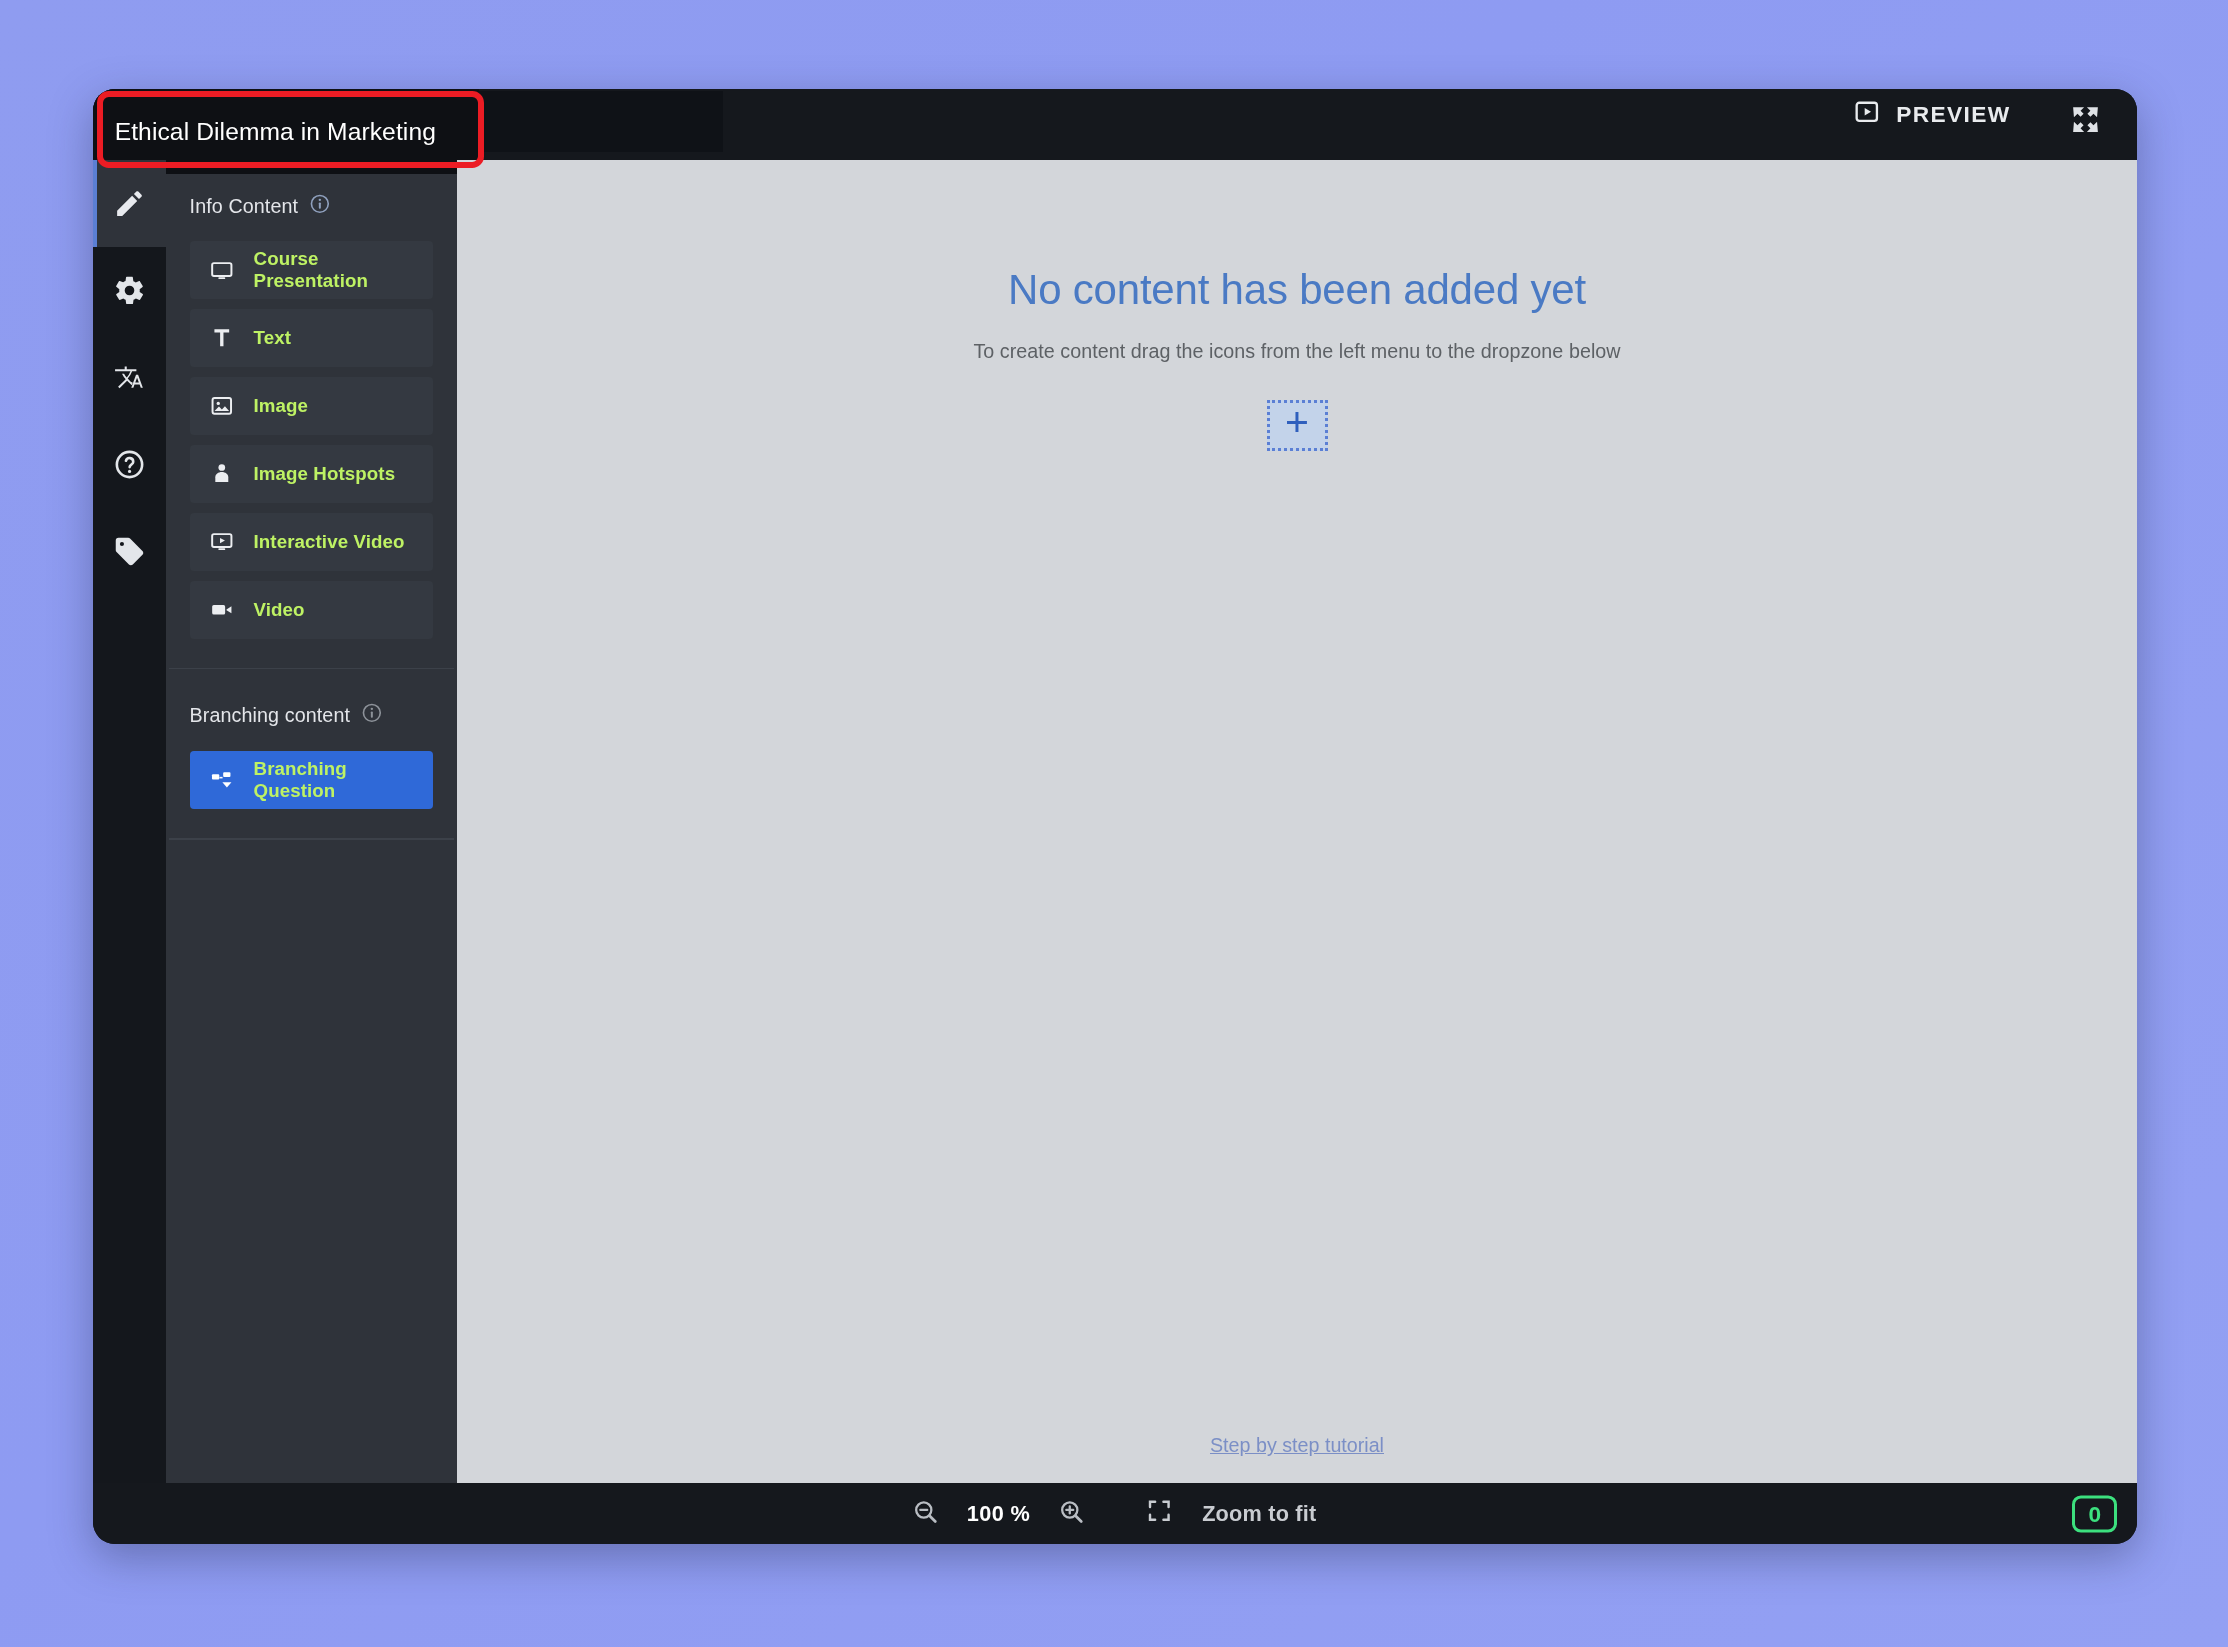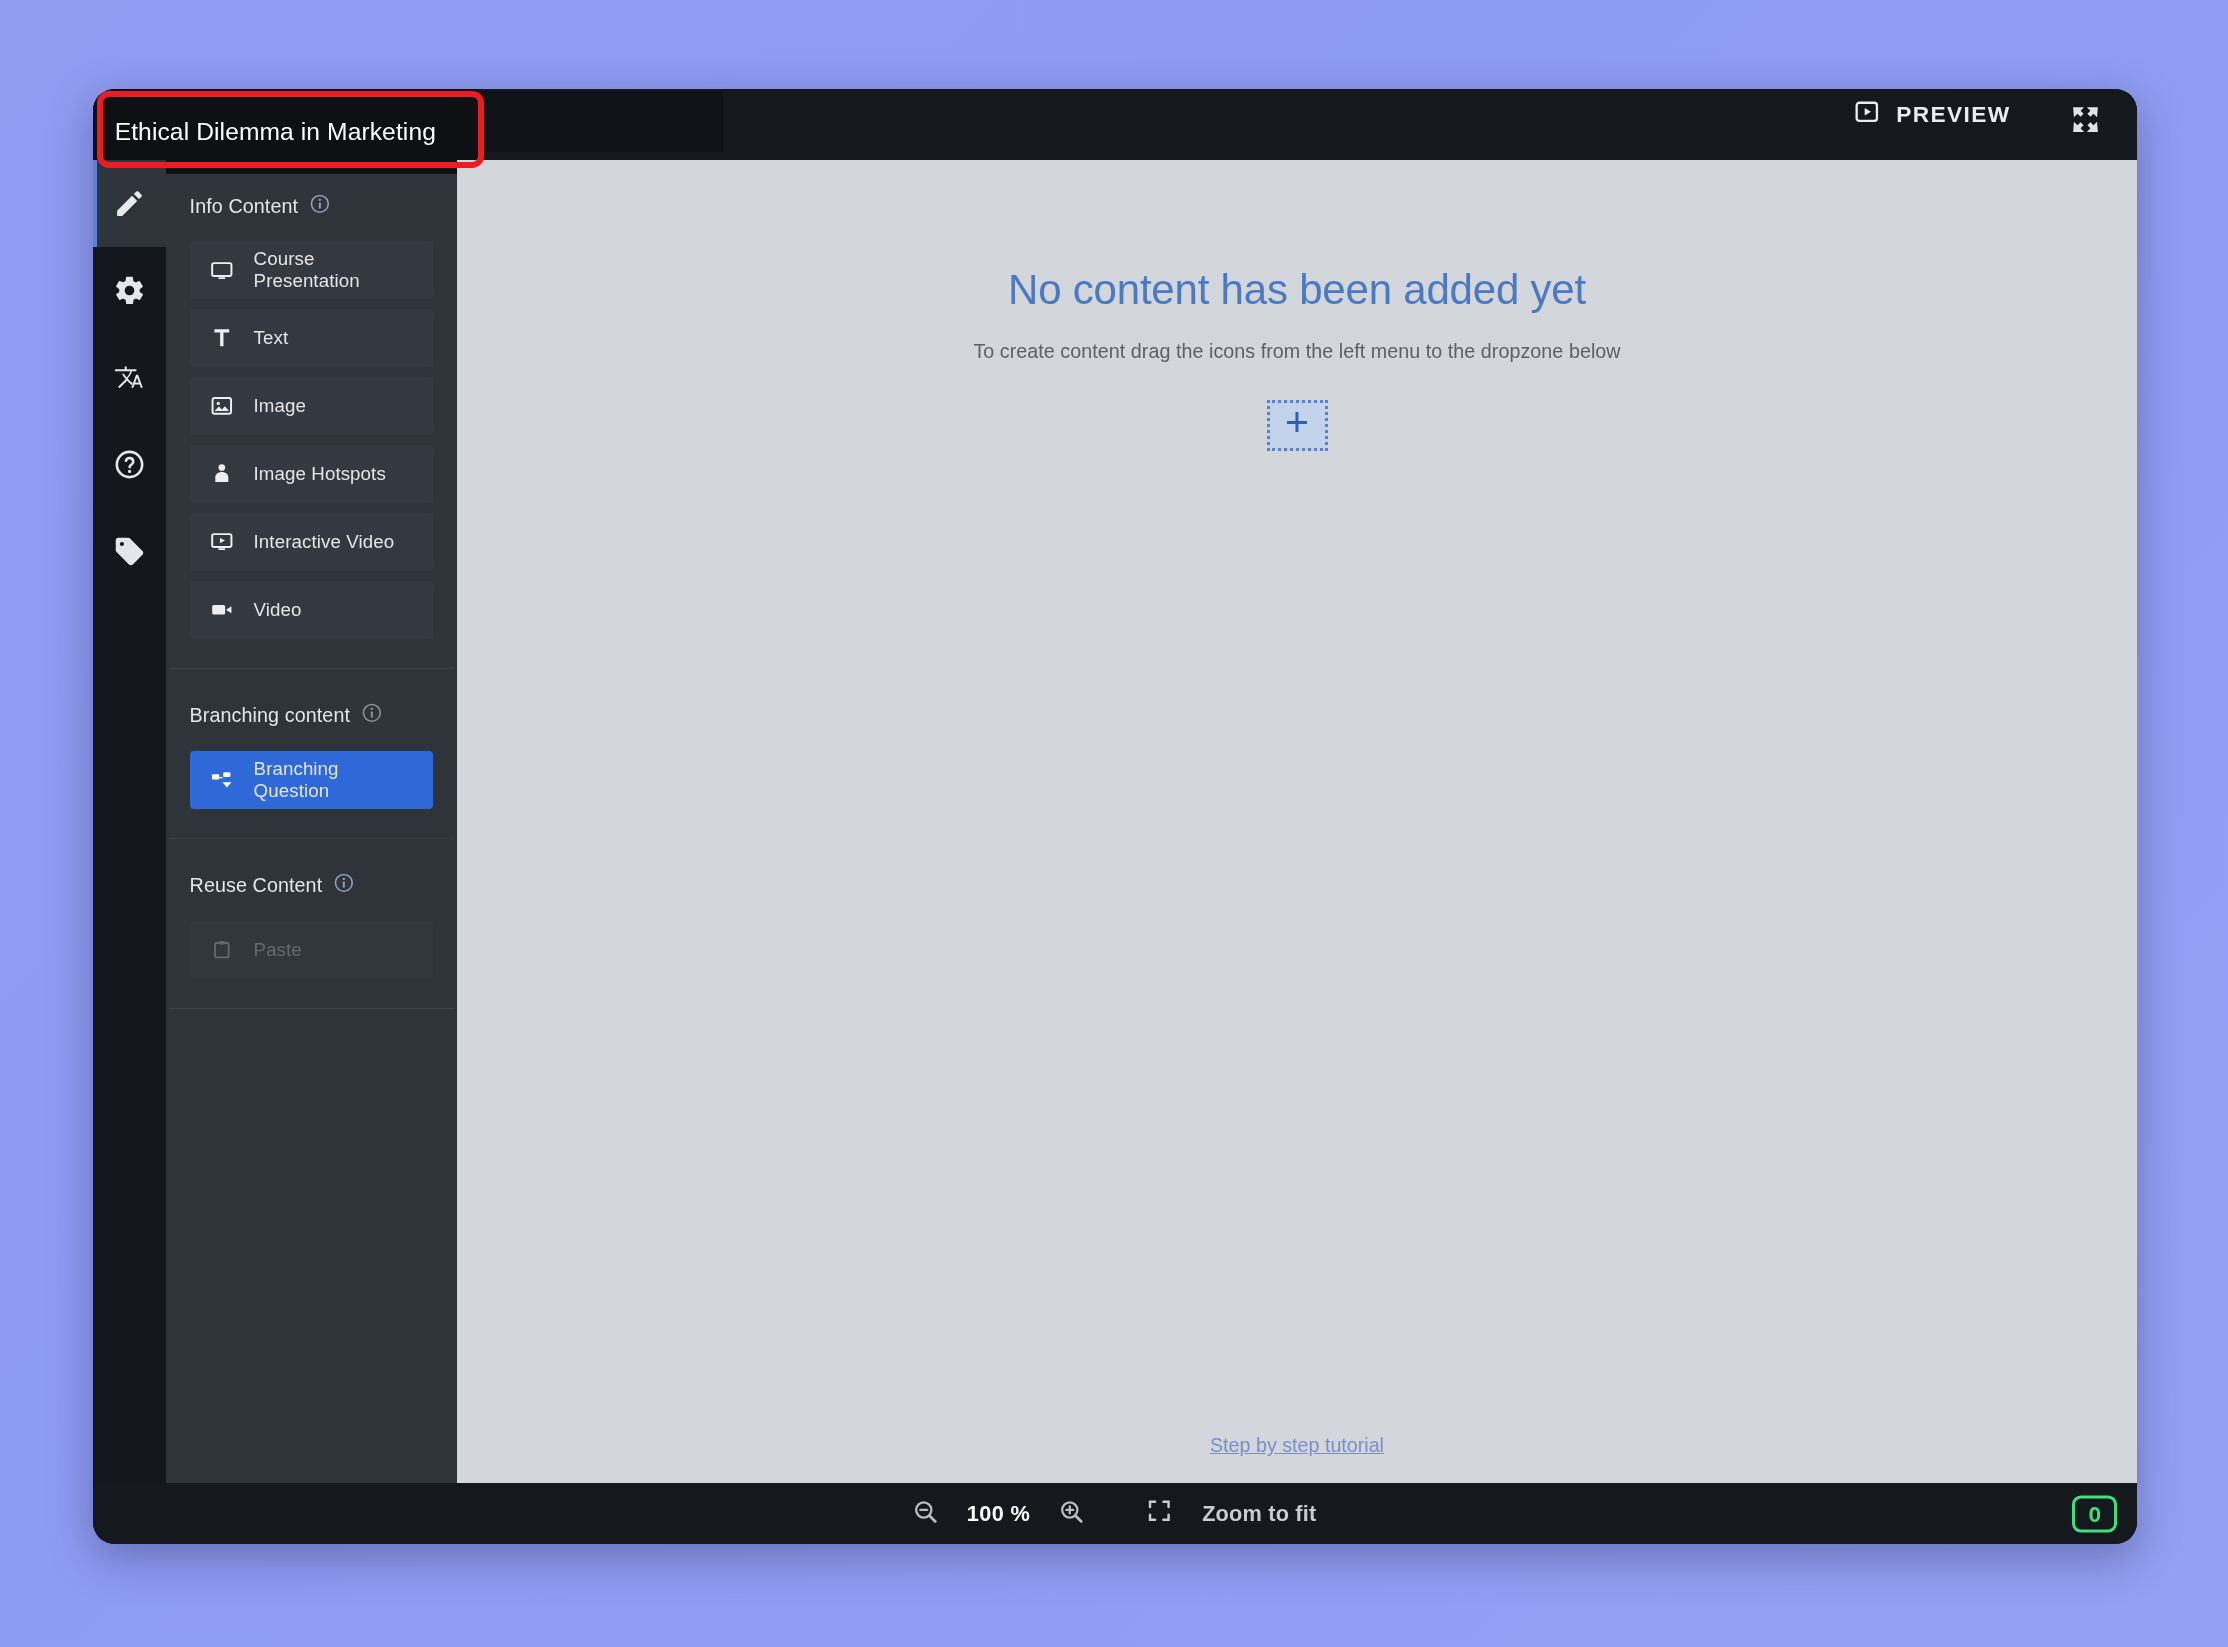--- a/index.html
+++ b/index.html
@@ -185,23 +185,23 @@
   .content-item {
     height: 58px;
     background: #343941;
     border: none;
     border-radius: 3.9px;
     display: flex;
     align-items: center;
     gap: 18.7px;
     padding: 0 19.7px;
     cursor: grab;
-    color: #e5e5e5;
+    color: #bef264;
     font-size: 18.7px;
-    font-weight: normal;
+    font-weight: bold;
     text-align: left;
     font-family: "Liberation Sans", sans-serif;
     letter-spacing: 0.1px;
   }
 
   .content-item .ci-icon {
     width: 25.6px;
     display: flex;
     align-items: center;
     justify-content: center;
@@ -545,43 +545,20 @@
                 <path d="M9.6 9h3.2v1.6H9.6z"></path>
               </svg>
             </span>
             <span>Branching Question</span>
           </button>
         </div>
       </div>
 
       <div class="section-divider"></div>
 
-      <div class="section">
-        <div class="section-title">
-          <span>Reuse Content</span>
-          <span class="info-icon">
-            <svg width="21.7" height="21.7" viewBox="0 0 24 24" fill="none">
-              <circle cx="12" cy="12" r="9.3" stroke="#8fa0bd" stroke-width="1.8"></circle>
-              <circle cx="12" cy="7.6" r="1.3" fill="#8fa0bd"></circle>
-              <rect x="10.9" y="10.4" width="2.2" height="7" rx="1" fill="#8fa0bd"></rect>
-            </svg>
-          </span>
-        </div>
-        <div class="content-list">
-          <button class="content-item disabled">
-            <span class="ci-icon">
-              <svg width="21.7" height="21.7" viewBox="0 0 24 24" fill="none">
-                <rect x="4.4" y="4.4" width="15.2" height="16" rx="2" stroke="#767b84" stroke-width="2"></rect>
-                <rect x="8.6" y="2.2" width="6.8" height="4" rx="1.2" fill="#767b84"></rect>
-              </svg>
-            </span>
-            <span>Paste</span>
-          </button>
-        </div>
-      </div>
 
       <div class="section-divider"></div>
 
       <div class="sidebar-filler"></div>
     </div>
 
     <div class="canvas">
       <div class="canvas-empty-title">No content has been added yet</div>
       <div class="canvas-empty-sub">To create content drag the icons from the left menu to the dropzone below</div>
       <div class="dropzone">

